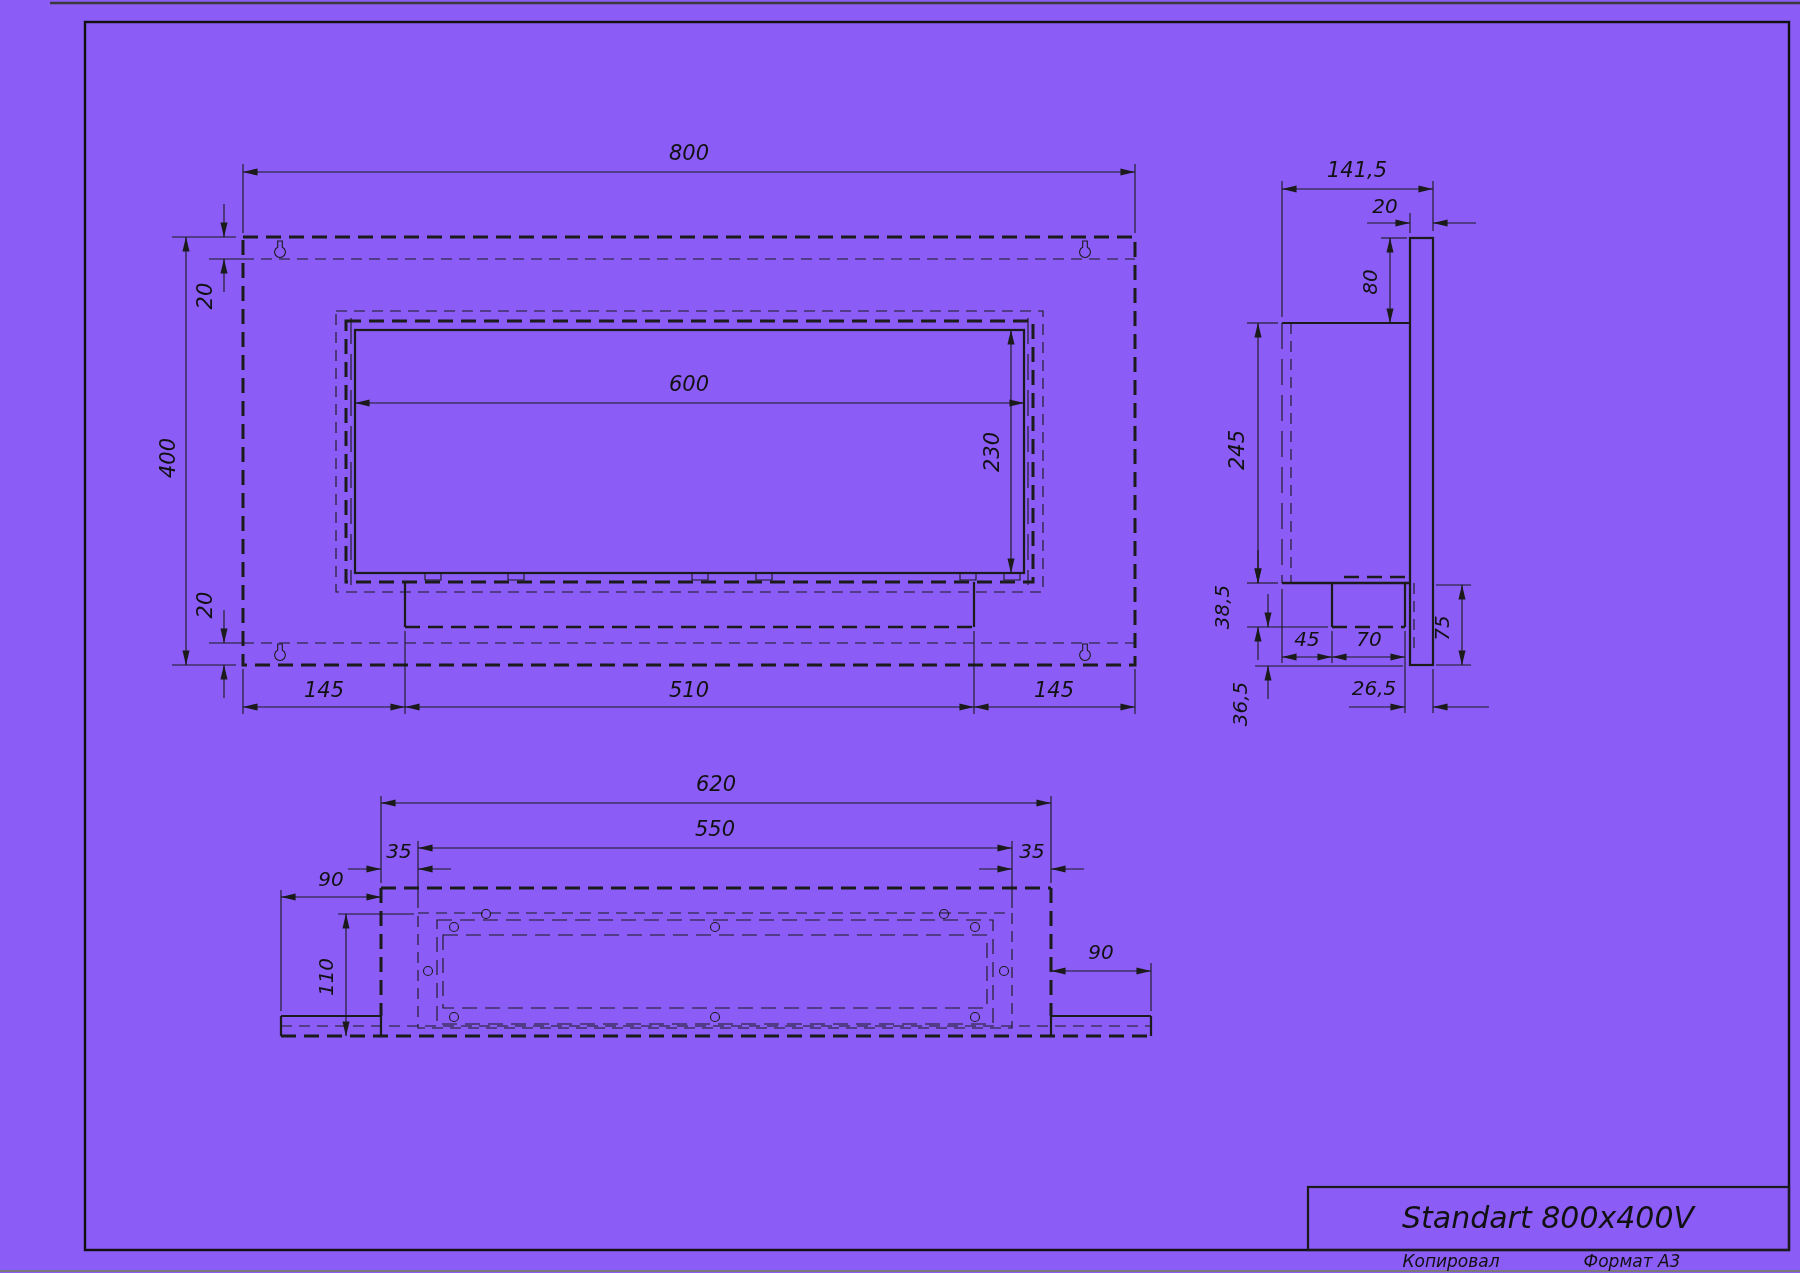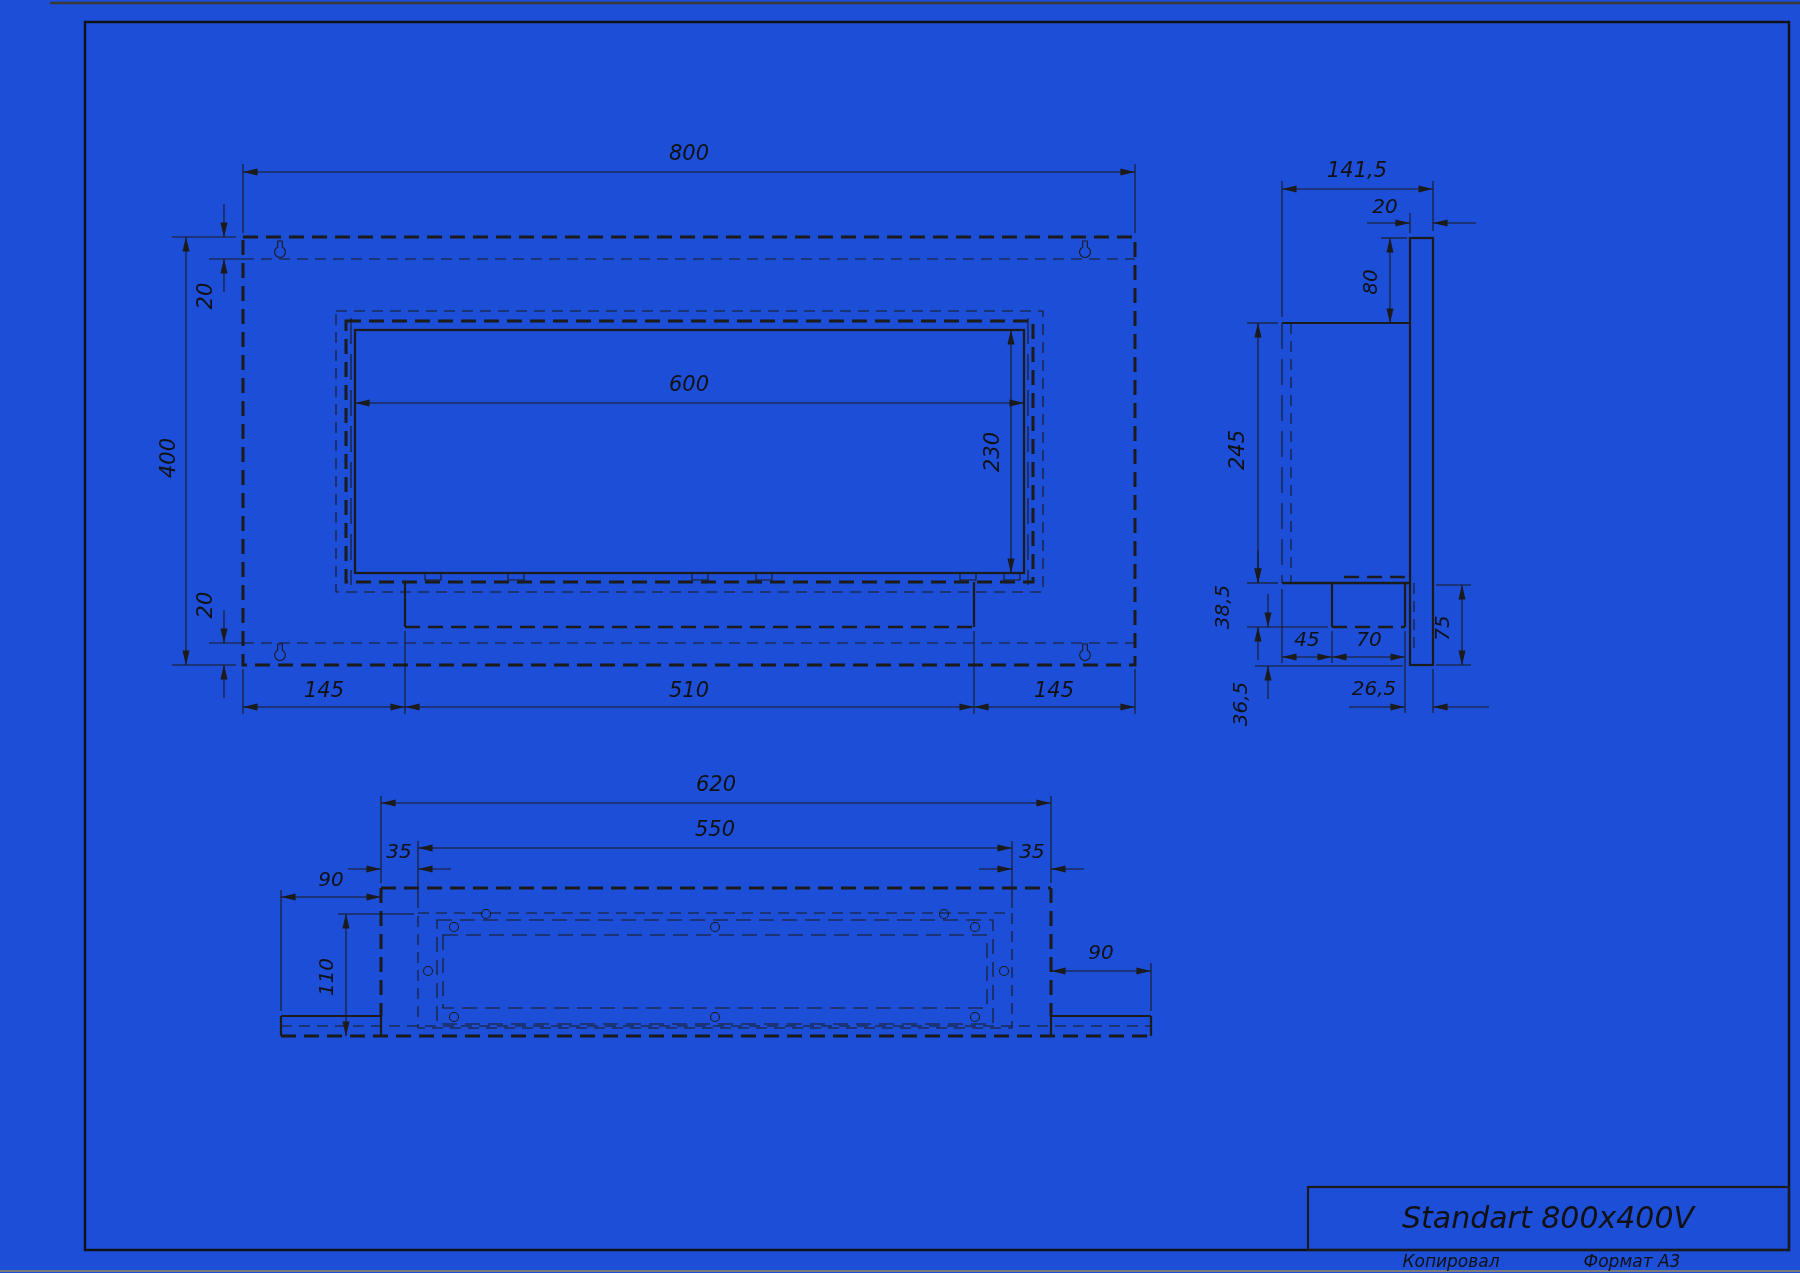--- a/index.html
+++ b/index.html
@@ -1,16 +1,16 @@
 <!DOCTYPE html>
 <html><head>
 <meta charset="utf-8">
 <style>
   html,body{margin:0;padding:0;background:#fff;}
-  .stage{position:relative;width:1800px;height:1273px;background:#1d4ed8;overflow:hidden;}
+  .stage{position:relative;width:1800px;height:1273px;background:#8b5cf6;overflow:hidden;}
   svg{display:block;}
   .ln{stroke:#1b1b1b;fill:none;stroke-width:1.1;}
   .w2{stroke-width:2.2;}
   .w26{stroke-width:2.6;}
   .w3{stroke-width:3;}
   .dashT{stroke-dasharray:15 8;}
   .dashS{stroke-dasharray:11 7;}
   .dashL{stroke-dasharray:26 10;}
   .dim{stroke:#1b1b1b;fill:none;stroke-width:1.1;}
   .dimtxt{font:italic 21px "DejaVu Sans", sans-serif;fill:#111;text-anchor:middle;}

